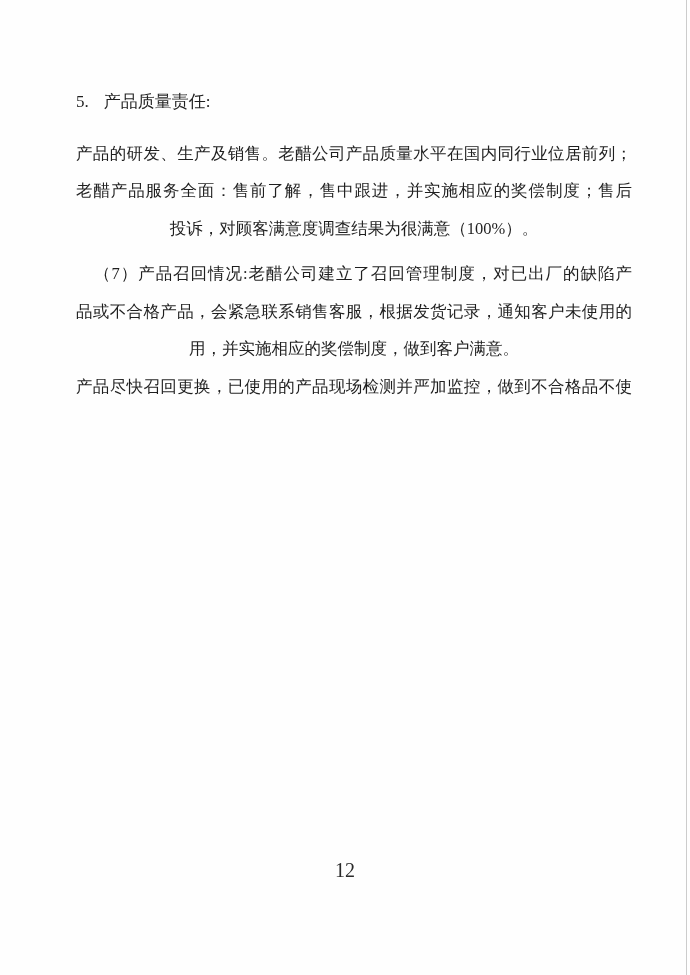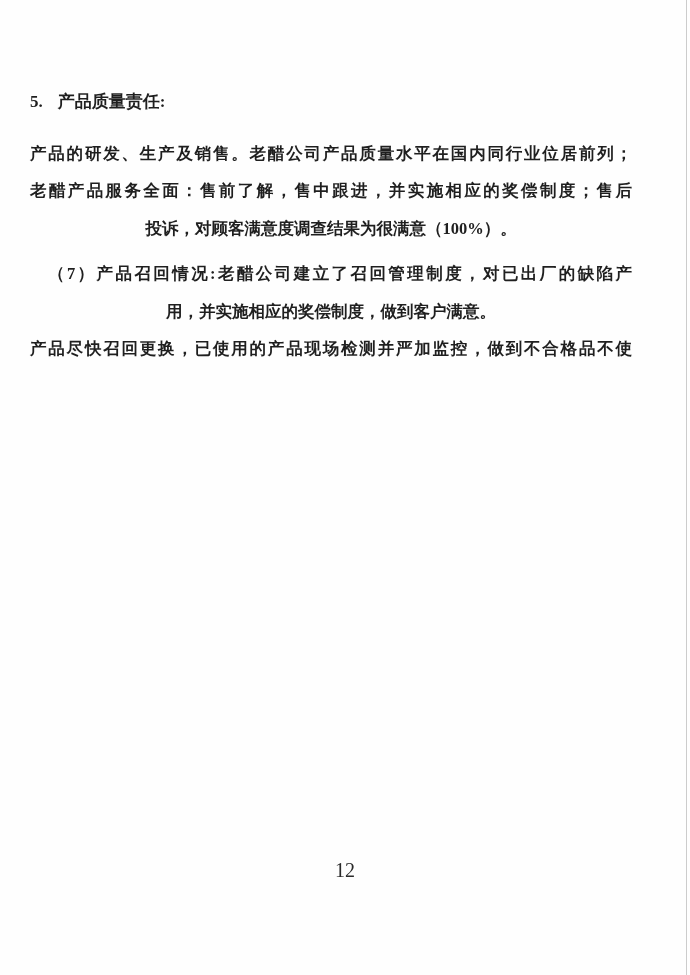--- a/index.html
+++ b/index.html
@@ -10,22 +10,21 @@
   .page {
     position: relative;
     width: 690px;
     height: 975px;
     background: #fefefe;
     overflow: hidden;
     font-family: "Liberation Serif", "DejaVu Serif", serif;
     color: #1f1f1f;
   }
   .content {
-    padding: 83px 58px 0 30px;
-    font-weight: bold;
+    padding: 83px 58px 0 76px;
   }
   .heading {
     font-size: 17px;
     line-height: 37.5px;
     white-space: nowrap;
   }
   .heading .sec-num {
     display: inline-block;
     margin-right: 15px;
   }
@@ -71,20 +70,21 @@
     </div>
 
     <div class="para para-1">
       <div class="line jl">产品的研发、生产及销售。老醋公司产品质量水平在国内同行业位居前列；</div>
       <div class="line jl">老醋产品服务全面：售前了解，售中跟进，并实施相应的奖偿制度；售后</div>
       <div class="line">投诉，对顾客满意度调查结果为很满意（100%）。</div>
     </div>
 
     <div class="para para-2">
       <div class="line jl ind">（7）产品召回情况:老醋公司建立了召回管理制度，对已出厂的缺陷产</div>
+      <div class="line jl">品或不合格产品，会紧急联系销售客服，根据发货记录，通知客户未使用的</div>
       <div class="line">用，并实施相应的奖偿制度，做到客户满意。</div>
       <div class="line jl">产品尽快召回更换，已使用的产品现场检测并严加监控，做到不合格品不使</div>
     </div>
 
   </div>
 
   <div class="page-number">12</div>
   <div class="edge-line"></div>
 </div>
 

